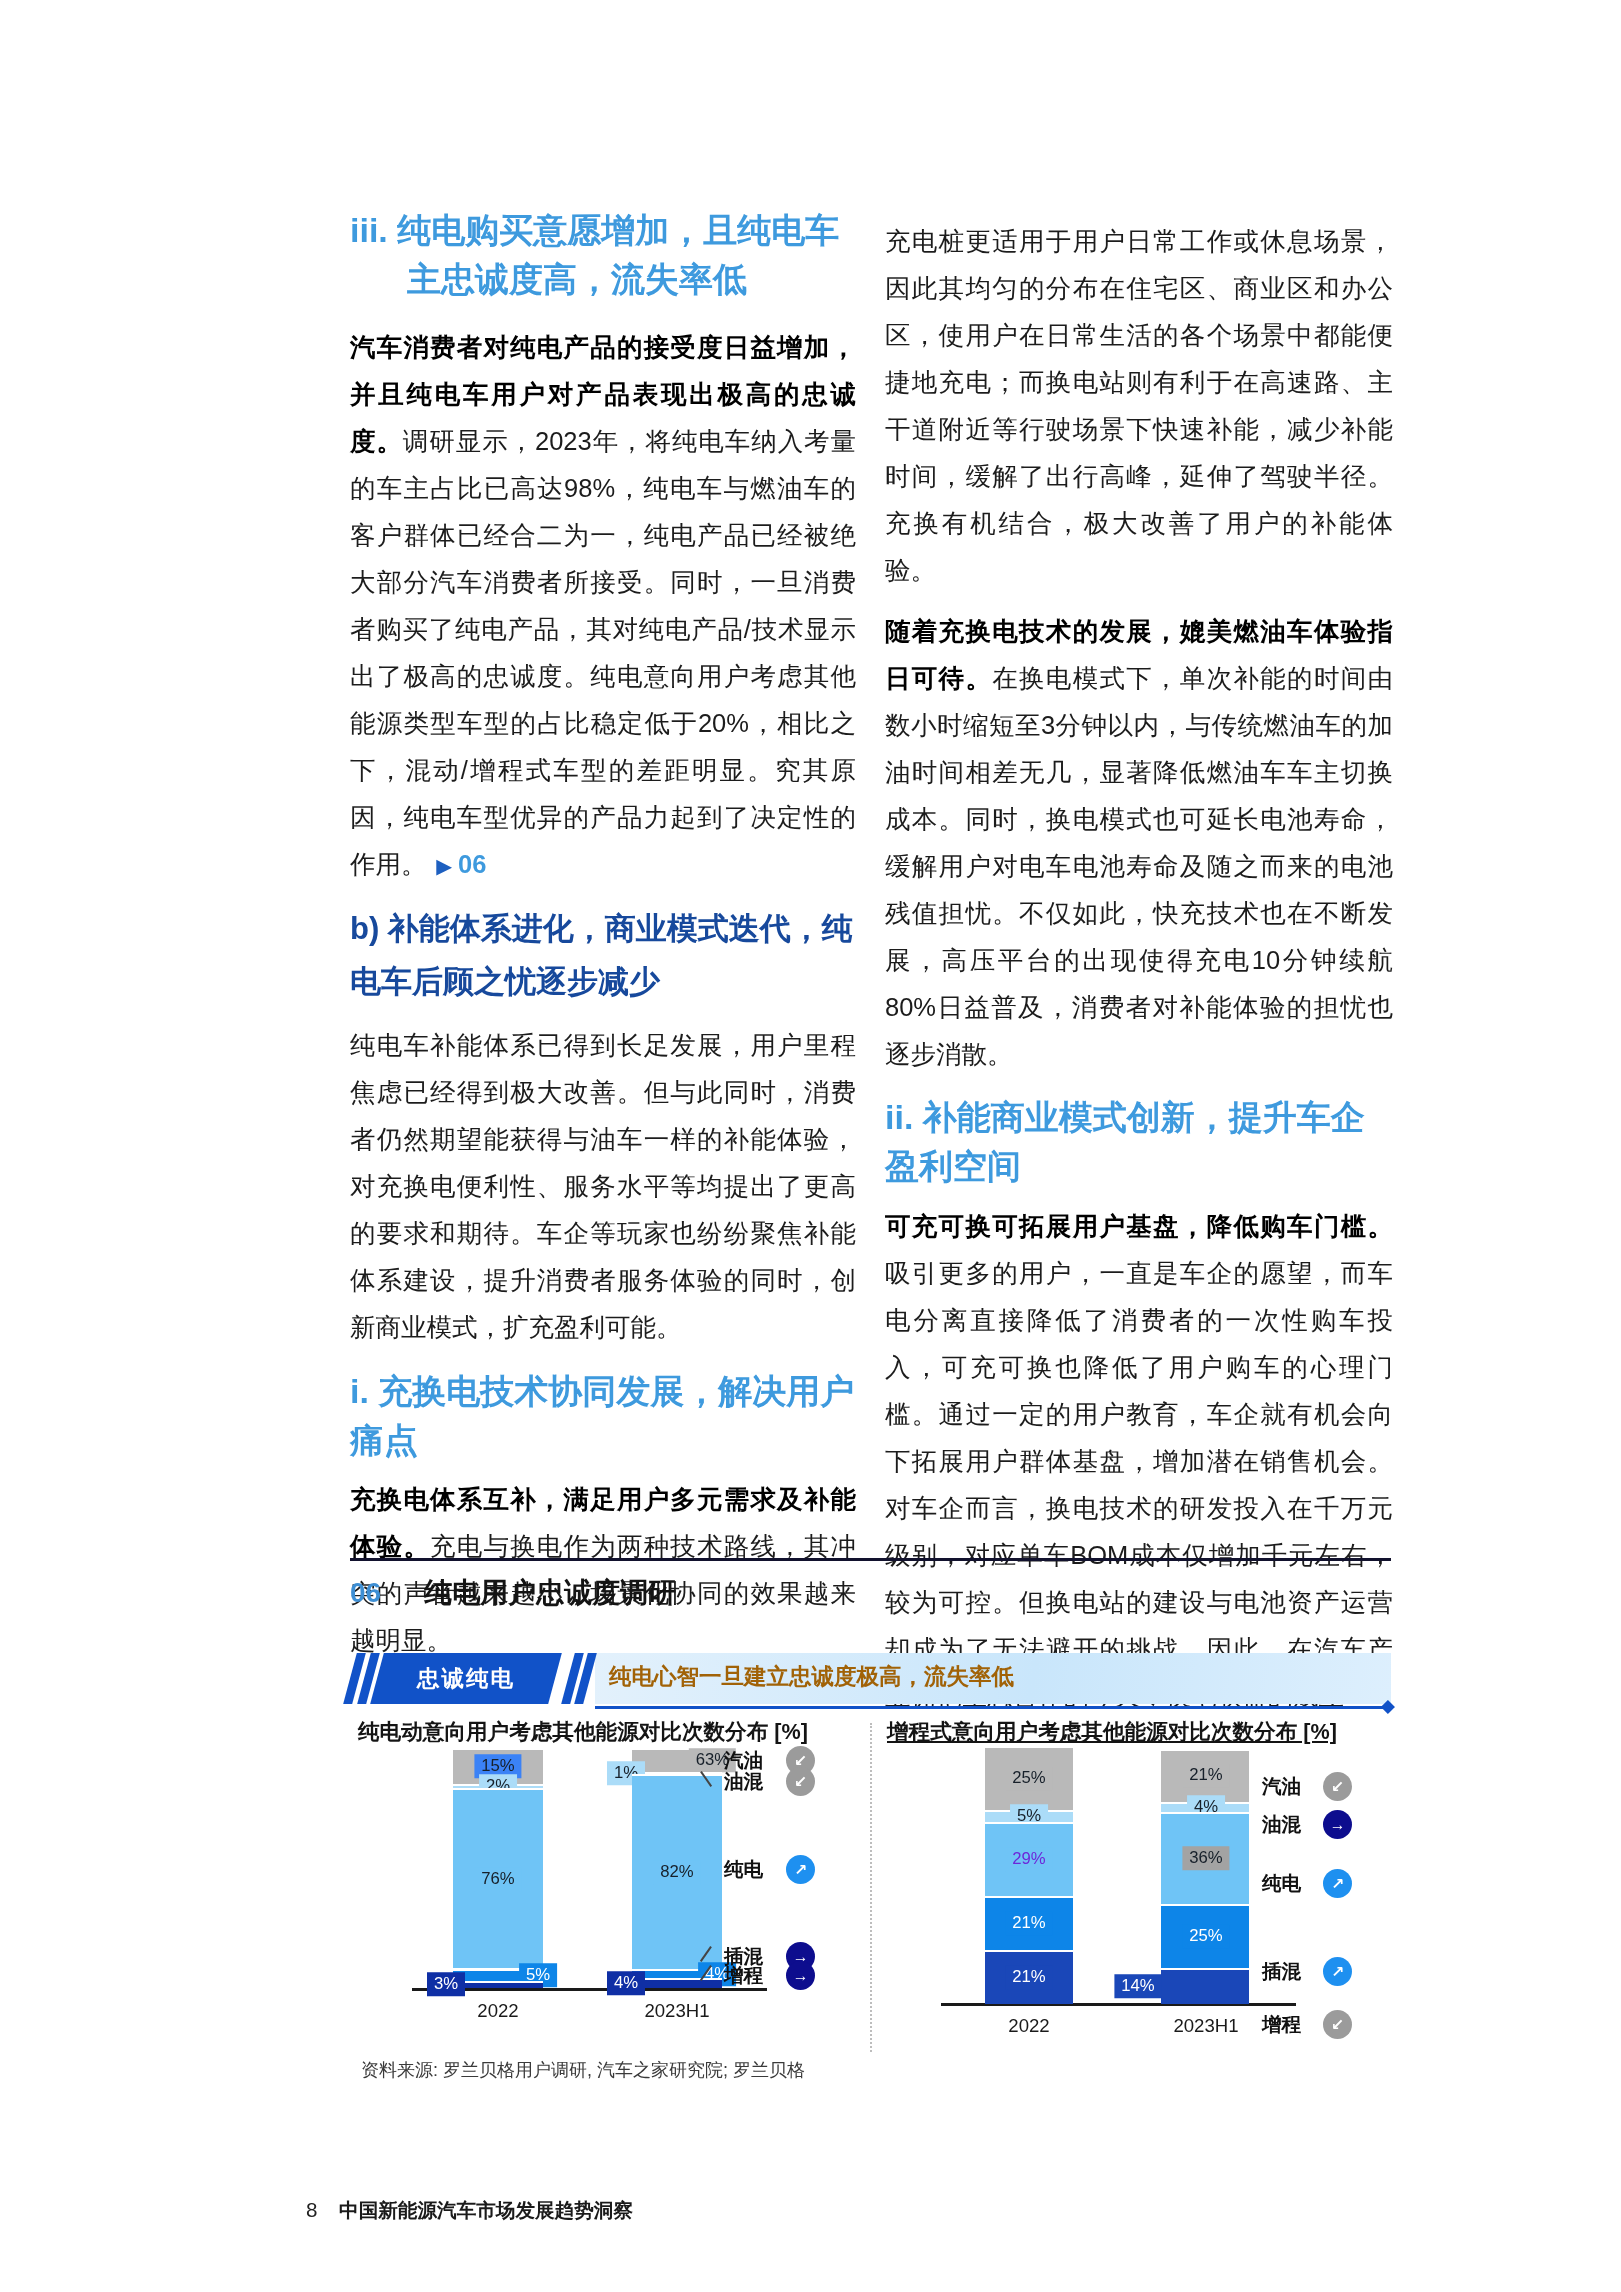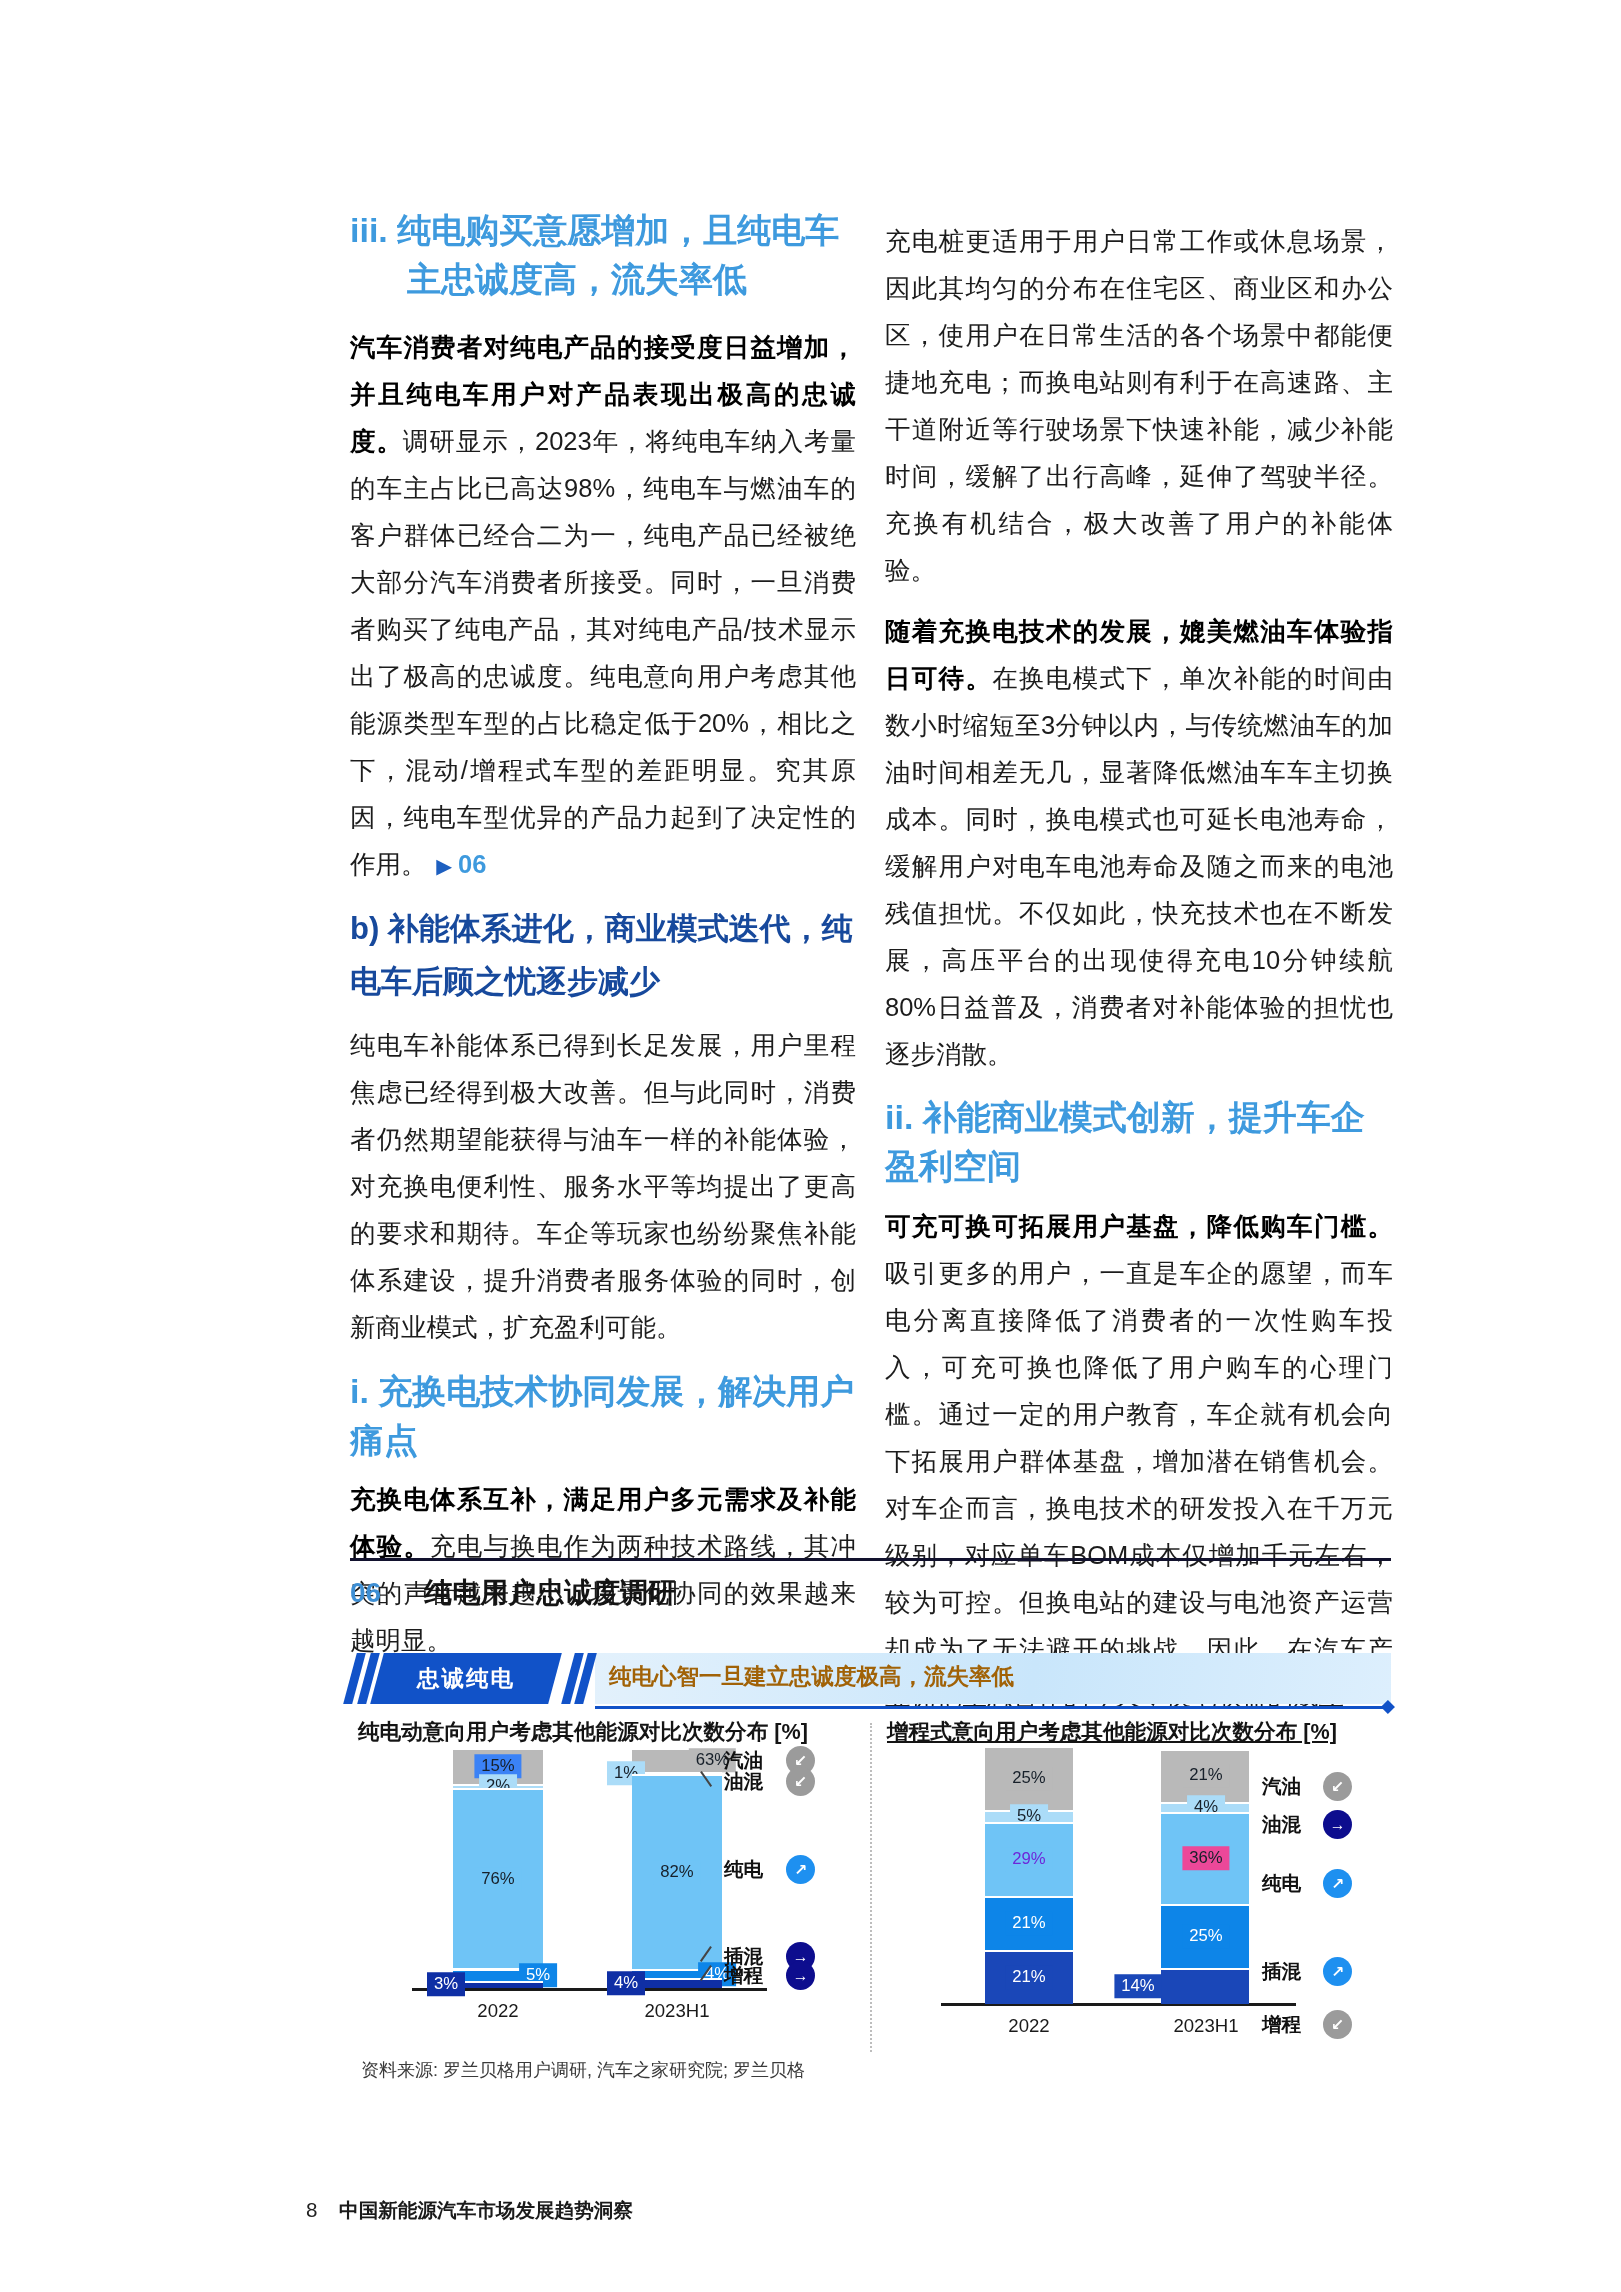--- a/index.html
+++ b/index.html
@@ -140,21 +140,21 @@
       <div class="seg" style="left: 985px; top: 1896px; width: 88px; height: 54px; background: rgb(13, 133, 232);"></div>
       <div class="seg-label" style="top: 1923px; background: rgb(13, 133, 232); color: rgb(255, 255, 255); left: 1029px; transform: translate(-50%, -50%);">21%</div>
       <div class="seg" style="left: 985px; top: 1950px; width: 88px; height: 54px; background: rgb(26, 71, 184);"></div>
       <div class="seg-label" style="top: 1977px; background: rgb(26, 71, 184); color: rgb(255, 255, 255); left: 1029px; transform: translate(-50%, -50%);">21%</div>
       <div class="cat-label" style="left: 1029px; top: 2015px; transform: translateX(-50%);">2022</div>
       <div class="seg" style="left: 1161px; top: 1749px; width: 88px; height: 54px; background: rgb(185, 185, 185);"></div>
       <div class="seg-label" style="top: 1775px; background: rgb(185, 185, 185); color: rgb(23, 32, 42); left: 1206px; transform: translate(-50%, -50%);">21%</div>
       <div class="seg" style="left: 1161px; top: 1802px; width: 88px; height: 10.2px; background: rgb(171, 220, 248);"></div>
       <div class="seg-label" style="top: 1807px; background: rgb(171, 220, 248); color: rgb(23, 32, 42); left: 1206px; transform: translate(-50%, -50%);">4%</div>
       <div class="seg" style="left: 1161px; top: 1812px; width: 88px; height: 92px; background: rgb(111, 196, 246);"></div>
-      <div class="seg-label" style="top: 1858px; background: #ec4899; color: rgb(23, 32, 42); left: 1206px; transform: translate(-50%, -50%);">36%</div>
+      <div class="seg-label" style="top: 1858px; background: #a3a3a3; color: rgb(23, 32, 42); left: 1206px; transform: translate(-50%, -50%);">36%</div>
       <div class="seg" style="left: 1161px; top: 1904px; width: 88px; height: 64px; background: rgb(13, 133, 232);"></div>
       <div class="seg-label" style="top: 1936px; background: rgb(13, 133, 232); color: rgb(255, 255, 255); left: 1206px; transform: translate(-50%, -50%);">25%</div>
       <div class="seg" style="left: 1161px; top: 1968px; width: 88px; height: 36px; background: rgb(26, 71, 184);"></div>
       <div class="seg-label" style="top: 1986px; background: rgb(26, 71, 184); color: rgb(255, 255, 255); left: 1138px; transform: translate(-50%, -50%);">14%</div>
       <div class="cat-label" style="left: 1206px; top: 2015px; transform: translateX(-50%);">2023H1</div>
       <div class="legend-label" style="left: 1262px; top: 1777px;">汽油</div>
       <div class="legend-icon" style="left: 1323px; top: 1772px; background: rgb(155, 155, 155);">↙</div>
       <div class="legend-label" style="left: 1262px; top: 1815px;">油混</div>
       <div class="legend-icon" style="left: 1323px; top: 1810px; background: rgb(13, 13, 142);">→</div>
       <div class="legend-label" style="left: 1262px; top: 1874px;">纯电</div>

